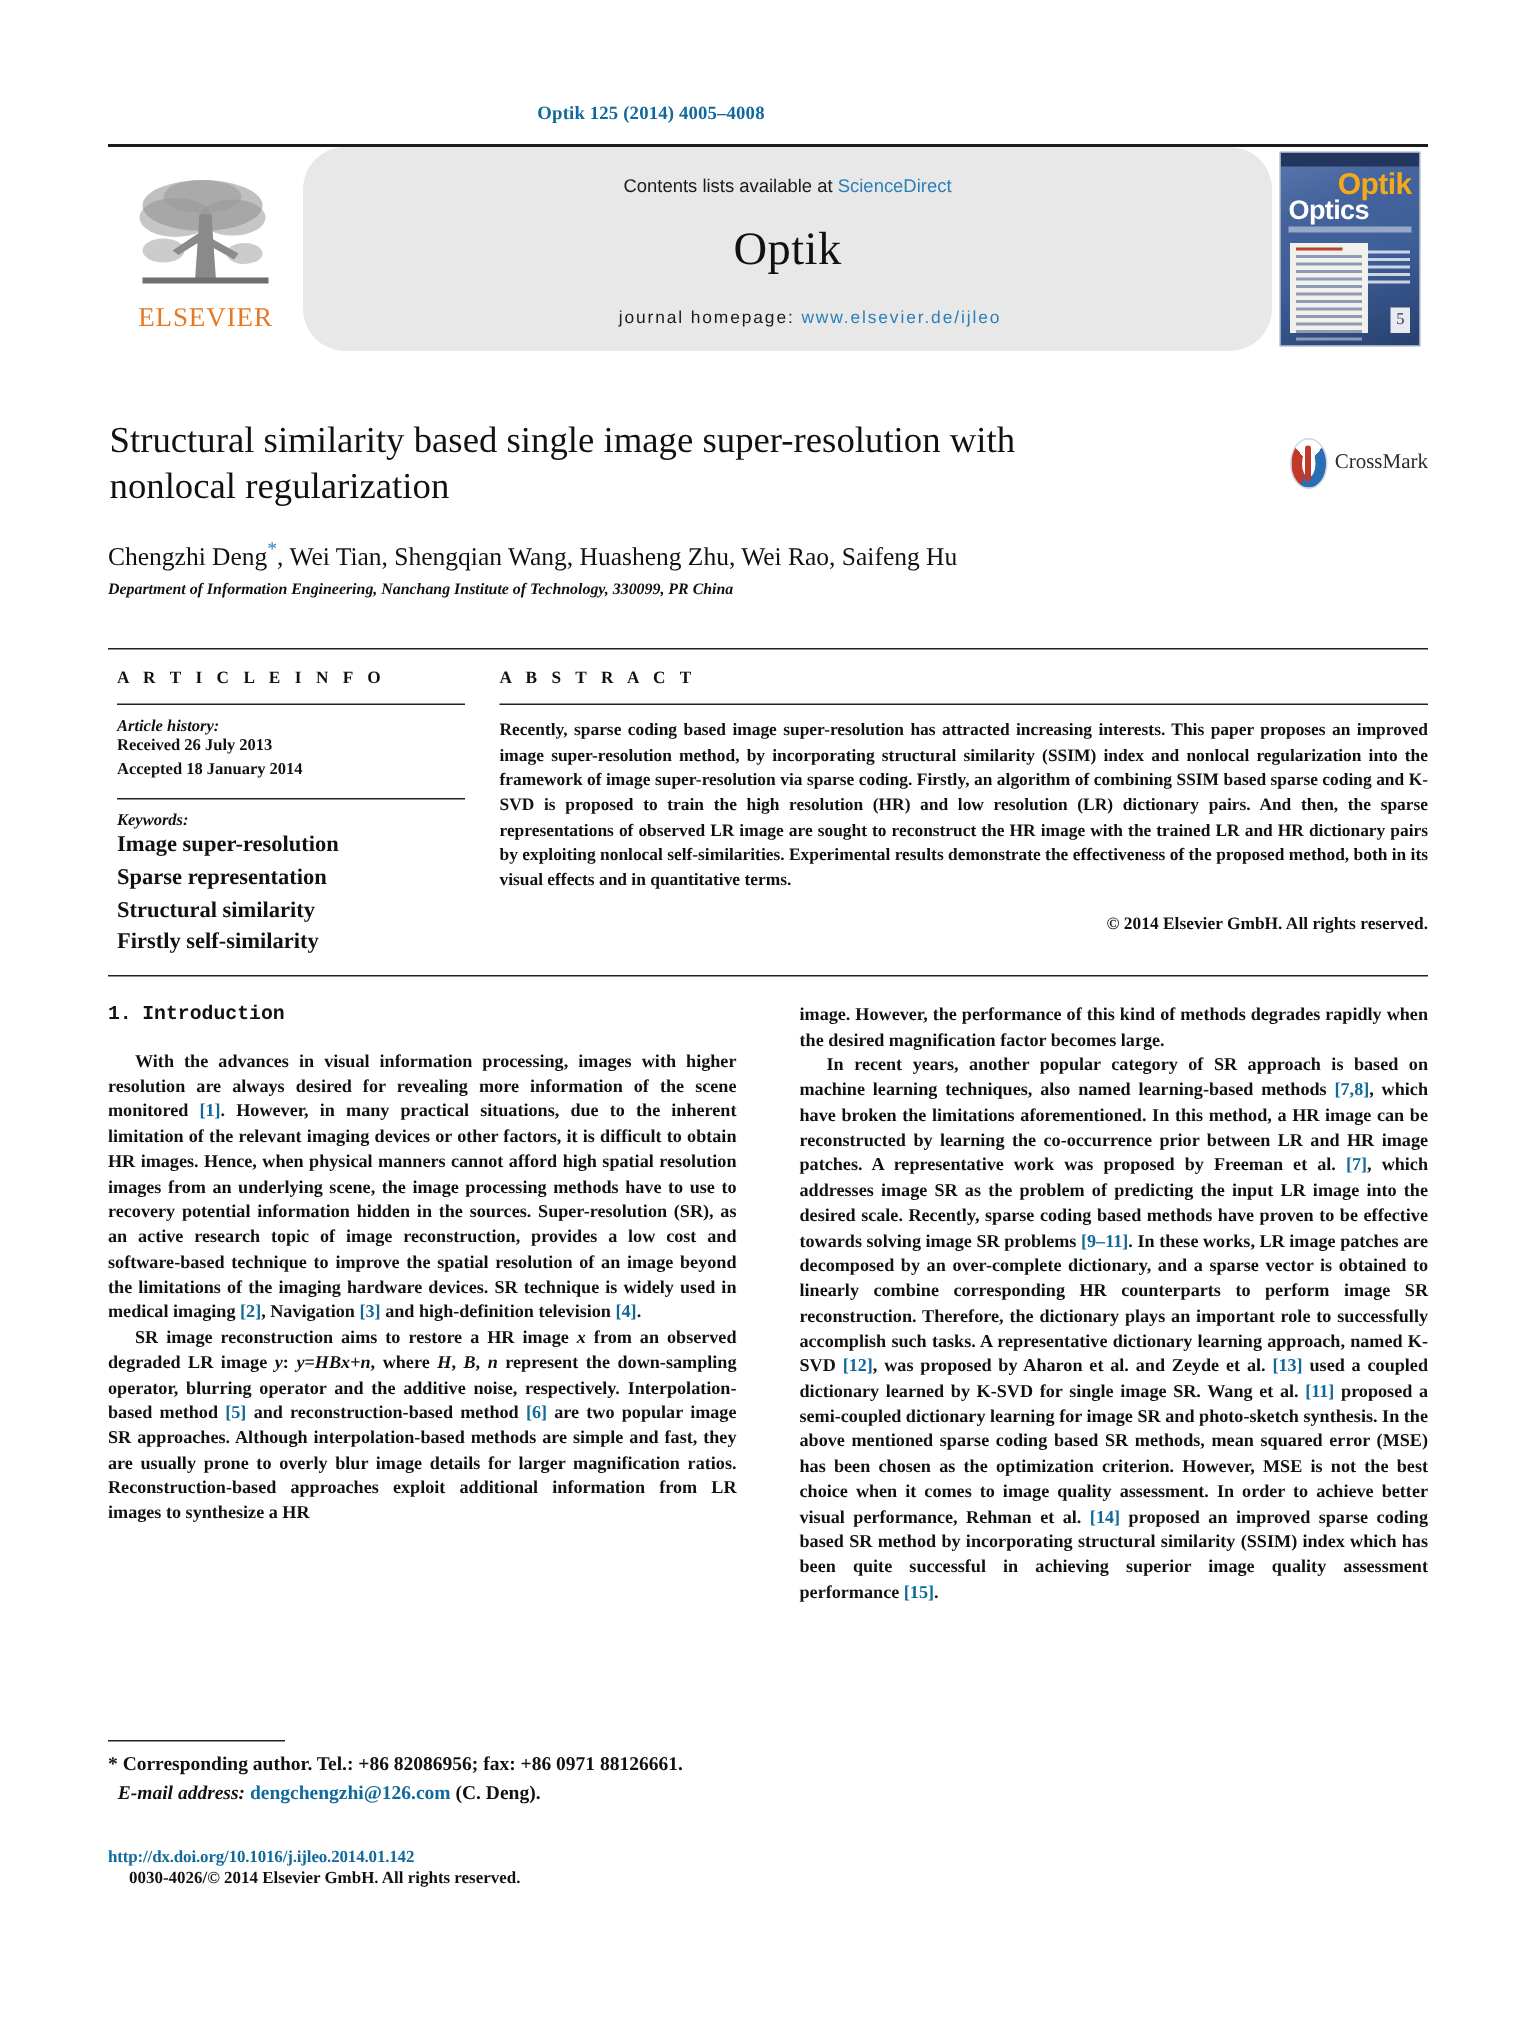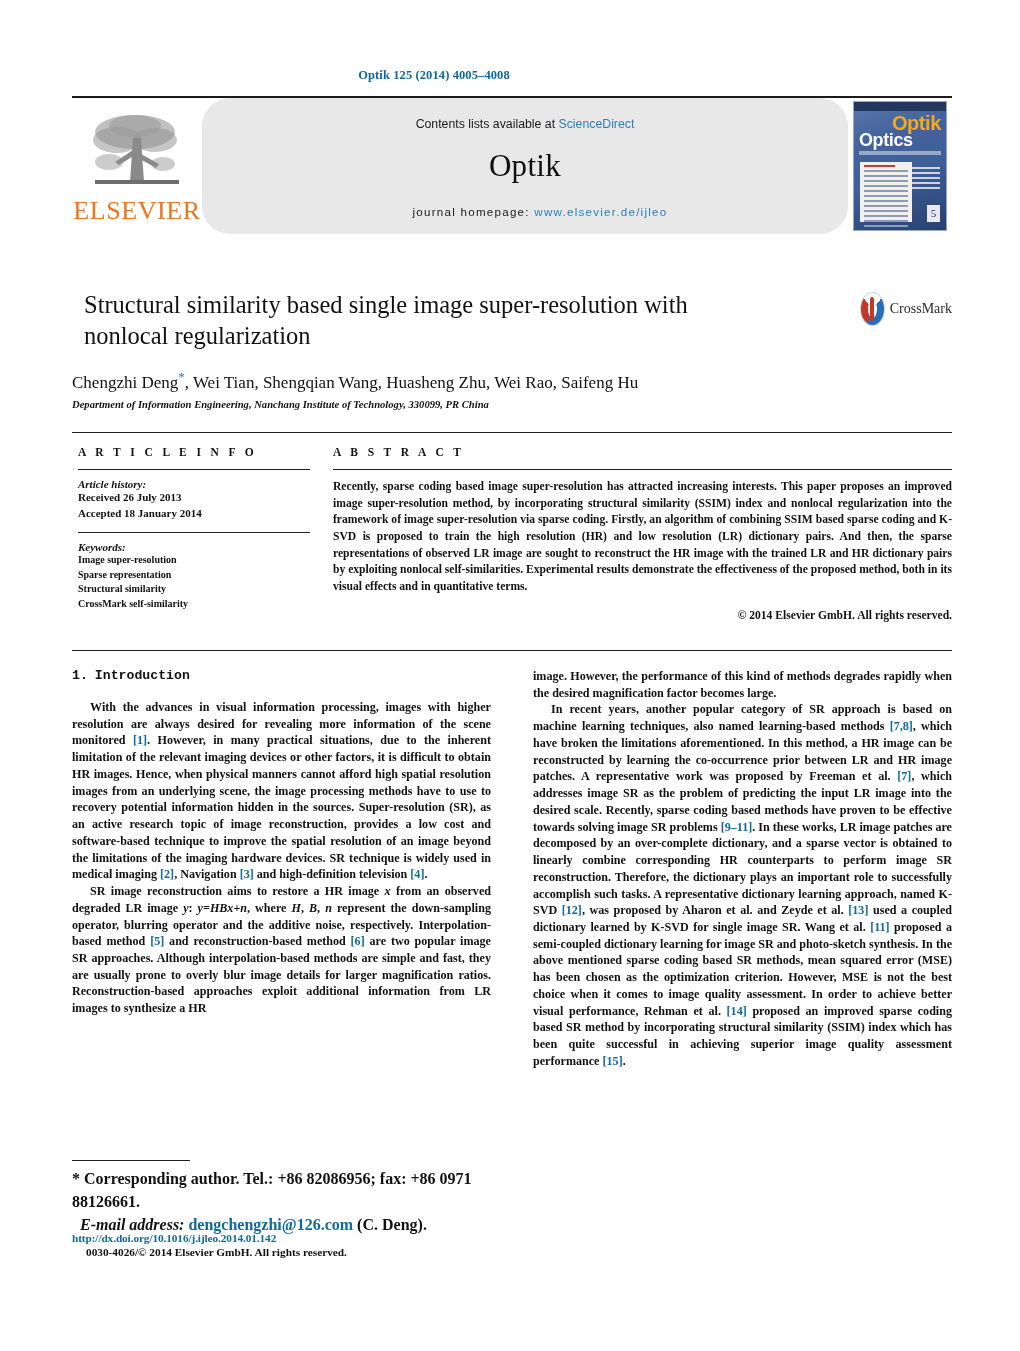--- a/index.html
+++ b/index.html
@@ -40,21 +40,21 @@
   .mast-logo {
     width: 130px;
     flex: 0 0 130px;
     display: flex; flex-direction: column;
     align-items: center; justify-content: center;
     padding-top: 4px;
   }
   .tree-wrap { width: 96px; height: 86px; }
   .elsevier-word {
     font-family: "Liberation Serif", serif;
-    font-size: 26px;
+    font-size: 18px;
     color: #e87722;
     letter-spacing: .6px;
     margin-top: 0;
     white-space: nowrap;
   }
   .mast-center {
     flex: 1 1 auto;
     background: #e8e8e8;
     display: flex; flex-direction: column;
     align-items: center; justify-content: center;
@@ -142,21 +142,21 @@
   }
 
   
   .title-block { position: absolute; top: 278px; left: 72px; width: 880px; }
   .art-title {
     font-family: "Liberation Serif", serif;
     font-size: 24.5px;
     line-height: 1.26;
     color: #111;
     width: 690px;
-    margin: 12px;
+    margin: 1px;
     font-weight: normal;
   }
   .authors {
     font-family: "Liberation Serif", serif;
     font-size: 17px;
     color: #111;
     margin-top: 17px;
     width: 790px;
   }
   .authors .star { color: #2a7fb8; font-size: 13px; vertical-align: super; }
@@ -205,21 +205,21 @@
     letter-spacing: 3.4px;
     color: #111;
   }
   .info-col { position: absolute; top: 446px; left: 78px; width: 232px; }
   .info-col .rule { border-top: 1.4px solid #222; margin: 11px 0 8px 0; }
   .info-label {
     font-style: italic; font-weight: bold;
     font-size: 11px; color: #111;
   }
   .info-line { font-size: 11px; color: #111; line-height: 1.42; font-weight: bold; }
-  .kw-line { font-size: 10px; color: #111; line-height: 1.45; font-weight: bold; }
+  .kw-line { font-size: 15px; color: #111; line-height: 1.45; font-weight: bold; }
 
   .abs-col { position: absolute; top: 446px; left: 333px; width: 619px; }
   .abs-col .rule { border-top: 1.4px solid #222; margin: 11px 0 9px 0; }
   .abs-text {
     font-size: 11.6px;
     line-height: 1.44;
     text-align: justify;
     color: #111;
     font-weight: bold;
   }
@@ -255,21 +255,21 @@
     text-indent: 18px;
   }
   p.body + p.body { margin-top: 0; }
   .cite { color: #10699c; }
   .mathvar { font-style: italic; }
 
   
   .foot { position: absolute; left: 72px; top: 1160px; width: 419px; }
   .foot-rule { width: 118px; border-top: 1px solid #222; margin-bottom: 6px; }
   .foot-line {
-    font-size: 16px; color: #111; line-height: 1.45; font-weight: bold;
+    font-size: 13px; color: #111; line-height: 1.45; font-weight: bold;
   }
   .foot-line .ital { font-style: italic; }
   .foot-link { color: #10699c; }
   .doi-block { position: absolute; left: 72px; top: 1232px; width: 500px; }
   .doi {
     font-size: 11.3px; color: #10699c; font-weight: bold; letter-spacing: -.1px;
   }
   .issn {
     font-size: 11.3px; color: #111; font-weight: bold; margin-top: 2px; padding-left: 14px;
   }
@@ -368,21 +368,21 @@
     <div class="colhead">A R T I C L E     I N F O</div>
     <div class="rule"></div>
     <div class="info-label">Article history:</div>
     <div class="info-line">Received 26 July 2013</div>
     <div class="info-line">Accepted 18 January 2014</div>
     <div class="rule"></div>
     <div class="info-label">Keywords:</div>
     <div class="kw-line">Image super-resolution</div>
     <div class="kw-line">Sparse representation</div>
     <div class="kw-line">Structural similarity</div>
-    <div class="kw-line">CrossMark self-similarity</div>
+    <div class="kw-line">Firstly self-similarity</div>
   </div>
 
   <div class="abs-col">
     <div class="colhead">A B S T R A C T</div>
     <div class="rule"></div>
     <div class="abs-text">Recently, sparse coding based image super-resolution has attracted increasing interests. This paper proposes an improved image super-resolution method, by incorporating structural similarity (SSIM) index and nonlocal regularization into the framework of image super-resolution via sparse coding. Firstly, an algorithm of combining SSIM based sparse coding and K-SVD is proposed to train the high resolution (HR) and low resolution (LR) dictionary pairs. And then, the sparse representations of observed LR image are sought to reconstruct the HR image with the trained LR and HR dictionary pairs by exploiting nonlocal self-similarities. Experimental results demonstrate the effectiveness of the proposed method, both in its visual effects and in quantitative terms.</div>
     <div class="abs-copy">© 2014 Elsevier GmbH. All rights reserved.</div>
   </div>
 
   <div class="abs-rule-bottom"></div>

